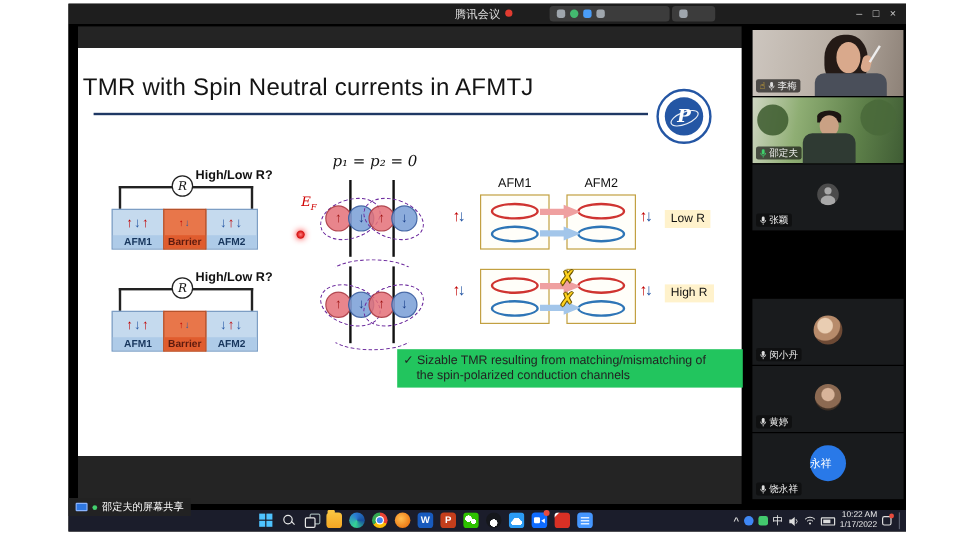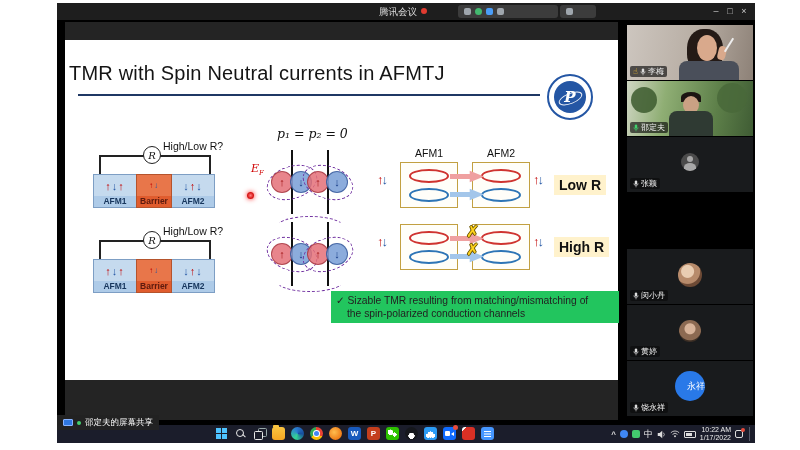--- a/index.html
+++ b/index.html
@@ -26,21 +26,21 @@
   .s-title{position:absolute;left:4px;top:22px;font-size:20px;letter-spacing:.2px;color:#141414}
   .t-underline{position:absolute;left:13px;top:54px;width:462px;height:2px;background:#1f3864}
   .logo{position:absolute;left:482px;top:34px;width:46px;height:46px;border:2px solid #2456a4;border-radius:50%;background:#fff;display:flex;align-items:center;justify-content:center;box-sizing:border-box}
   .logo-core{width:32px;height:32px;border-radius:50%;background:#2456a4;color:#fff;display:flex;align-items:center;justify-content:center;font:italic bold 15px "DejaVu Serif",serif;position:relative}
   .orbit{position:absolute;left:4px;top:12px;width:23px;height:9px;border:1px solid rgba(255,255,255,.9);border-radius:50%;transform:rotate(-22deg)}
 
   
   .junction{position:absolute;width:150px;height:70px}
   .wire{position:absolute;background:#222}
   .meter{position:absolute;left:50px;top:7px;width:16px;height:16px;border:1.5px solid #222;border-radius:50%;background:#fff;display:flex;align-items:center;justify-content:center;font:italic 10px "DejaVu Serif",serif}
-  .q{position:absolute;left:70px;top:1px;font-weight:normal;font-size:10.5px;white-space:nowrap}
+  .q{position:absolute;left:70px;top:1px;font-weight:bold;font-size:10.5px;white-space:nowrap}
   .stack{position:absolute;left:0;top:35px;display:flex;height:34px}
   .layer{display:flex;flex-direction:column;border:1px solid #999;box-sizing:border-box}
   .afm{width:44px;background:#c5daee;border-color:#7d9ec4}
   .bar{width:36px;background:#e8764a;border-color:#b5532c;margin:0 -1px;z-index:1}
   .sp{flex:1;display:flex;align-items:center;justify-content:center;font-size:11px;font-weight:bold;letter-spacing:1px}
   .sp.sm span{font-size:8px}
   .lab{font-size:8.5px;text-align:center;line-height:11px;font-weight:bold}
   .afm-lab{color:#17365d;background:#aecbe8}
   .bar-lab{color:#5c1a0e;background:#e05c2e}
   .au{color:#c00000}.ad{color:#2456a4}
@@ -69,21 +69,21 @@
   .sarr span{margin:0 -1px}
   .cbox{position:absolute;top:0;width:58px;height:46px;border:1.3px solid #c2a041;background:#fffef9;display:flex;flex-direction:column;align-items:center;justify-content:center;gap:5px;box-sizing:border-box}
   .el{width:40px;height:14px;border-radius:50%;box-sizing:border-box}
   .el-r{border:2.2px solid #cf3430}
   .el-b{border:2.2px solid #2e75b6}
   .barrow{position:absolute;width:34px;height:13px;clip-path:polygon(0 30%,58% 30%,58% 5%,100% 50%,58% 95%,58% 70%,0 70%);z-index:2}
   .ba-r{background:#efa0a0}
   .ba-b{background:#a3c6ea}
   .xmark{position:absolute;font-size:16px;font-weight:bold;color:#ffd21e;z-index:3;
     text-shadow:-1px 0 #6b5500,1px 0 #6b5500,0 -1px #6b5500,0 1px #6b5500}
-  .rlab{position:absolute;background:#fff2cc;font-weight:bold;font-size:14px;padding:2px 5px;white-space:nowrap}
+  .rlab{position:absolute;background:#fff2cc;font-weight:normal;font-size:10px;padding:2px 5px;white-space:nowrap}
 
   .bullet-box{position:absolute;background:#d9e3c5;font-size:11px;padding:2px 7px;color:#222;white-space:nowrap}
   .note{position:absolute;width:278px;background:#22c55e;font-size:10.3px;line-height:13px;padding:3px 5px;color:#222}
 
   
   .sidebar{position:absolute;left:568px;top:17px;width:130px;height:405px;background:#000}
   .tile{position:absolute;left:2px;width:126px;height:55px;background:#191b1d;overflow:hidden}
   .name-tag{position:absolute;left:3px;bottom:3px;display:flex;align-items:center;gap:2px;background:rgba(10,10,10,.65);padding:1px 3px;border-radius:2px;font-size:8px;color:#f0f0f0;line-height:9px;white-space:nowrap;z-index:3}
   .hand{color:#f5c02e;font-size:8px}
   .scene1{position:absolute;inset:0;background:linear-gradient(100deg,#cdc6bf 0%,#b7ada3 55%,#8d8177 100%)}
@@ -100,21 +100,21 @@
   .m-body{position:absolute;left:42px;top:30px;width:44px;height:26px;background:#2f3a33;border-radius:8px 8px 0 0}
   .person{position:absolute;left:54px;top:16px;width:18px;height:18px;border-radius:50%;background:#4b4b4b;overflow:hidden}
   .person::before{content:"";position:absolute;left:6px;top:3px;width:6px;height:6px;border-radius:50%;background:#a8a8a8}
   .person::after{content:"";position:absolute;left:3px;top:10px;width:12px;height:8px;border-radius:50% 50% 0 0;background:#a8a8a8}
   .crest{position:absolute;left:50px;top:12px;width:26px;height:26px;border-radius:50%;background:#0d3e8c;border:1.5px solid #e8e8e8;box-sizing:border-box}
   .crest::before{content:"";position:absolute;left:10px;top:3px;width:4px;height:11px;background:#d0342c}
   .crest::after{content:"";position:absolute;left:4px;top:15px;width:15px;height:6px;background:#f2f2f2;border-radius:50%}
   .pavatar{position:absolute;border-radius:50%}
   .pa5{left:51px;top:14px;width:24px;height:24px;background:radial-gradient(circle at 40% 35%,#e9cdb2 0 6px,#b78b6b 7px 12px,#6d4a35 13px)}
   .pa6{left:52px;top:15px;width:22px;height:22px;background:radial-gradient(circle at 50% 40%,#d8b49a 0 5px,#8c6a52 6px 11px,#3c2e24 12px)}
-  .blue-avatar{position:absolute;left:48px;top:10px;width:30px;height:30px;border-radius:50%;background:#2979e8;color:#fff;display:flex;align-items:center;justify-content:flex-end;font-size:9px}
+  .blue-avatar{position:absolute;left:48px;top:10px;width:30px;height:30px;border-radius:50%;background:#2979e8;color:#fff;display:flex;align-items:center;justify-content:flex-start;font-size:9px}
 
   
   .share-banner{position:absolute;left:0;top:412px;height:15px;background:rgba(35,35,35,.95);display:flex;align-items:center;gap:4px;padding:0 6px;z-index:11;color:#fff;font-size:8.5px;white-space:nowrap}
   .mon{width:10px;height:7px;background:#2f77e0;border:1px solid #8ab4ff;border-radius:1px;box-sizing:border-box}
   .gdot{width:4px;height:4px;border-radius:50%;background:#43d06e}
 
   
   .taskbar{position:absolute;left:0;top:422px;width:698px;height:18px;background:#1b1d2b;z-index:9}
   .tb-icons{position:absolute;left:158px;top:2px;display:flex;gap:6px;align-items:center}
   .tb{position:relative;width:13px;height:13px;border-radius:3px;display:flex;align-items:center;justify-content:center;font-size:8px;font-weight:bold;color:#fff;box-sizing:border-box}

